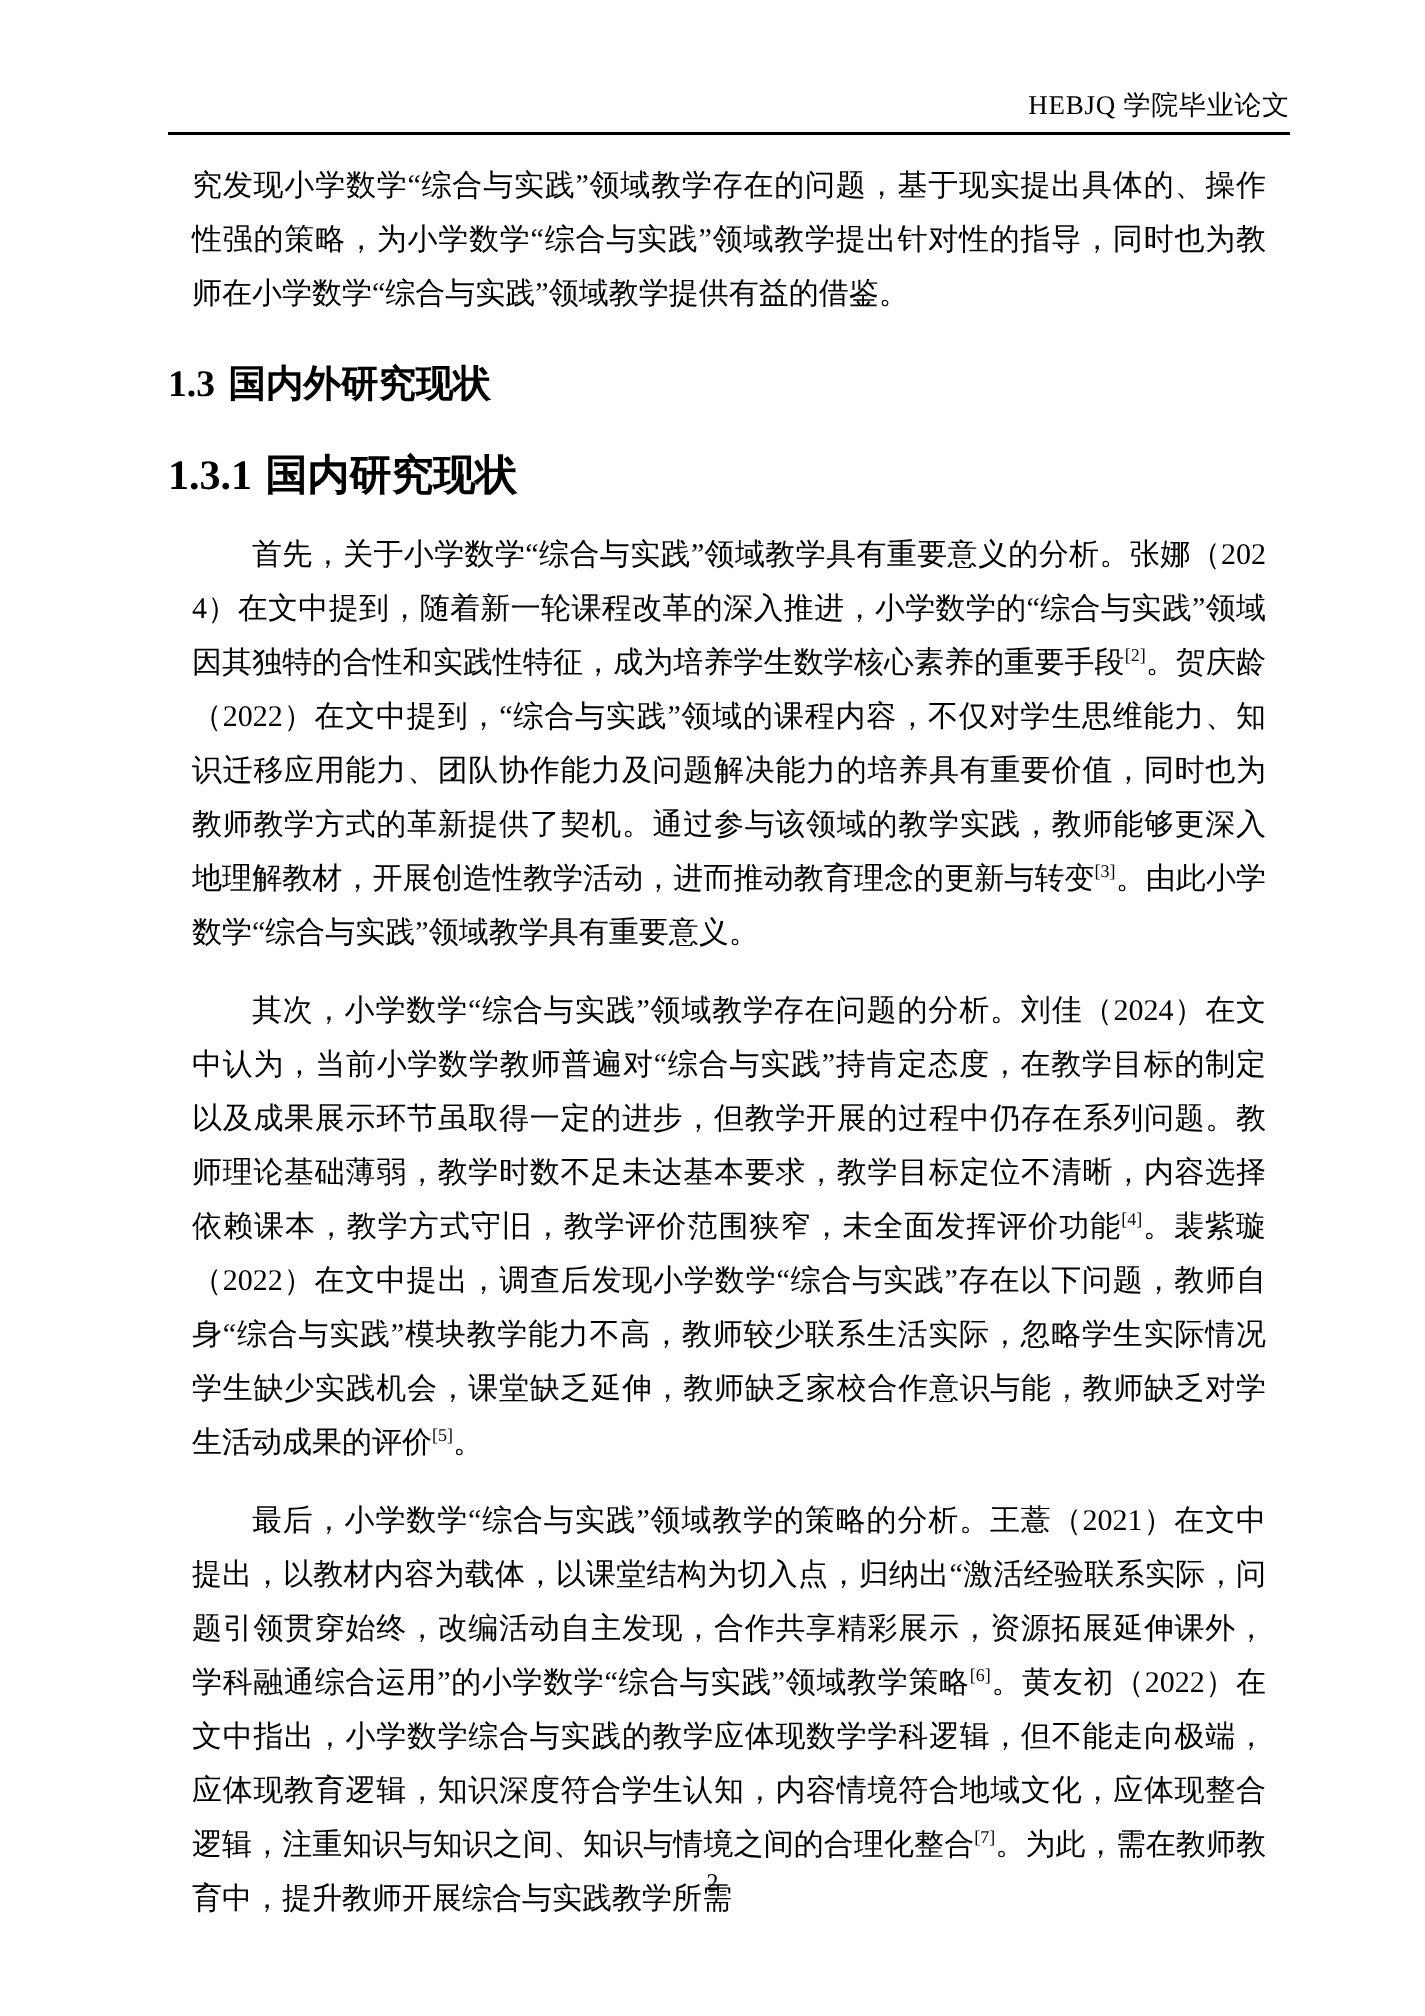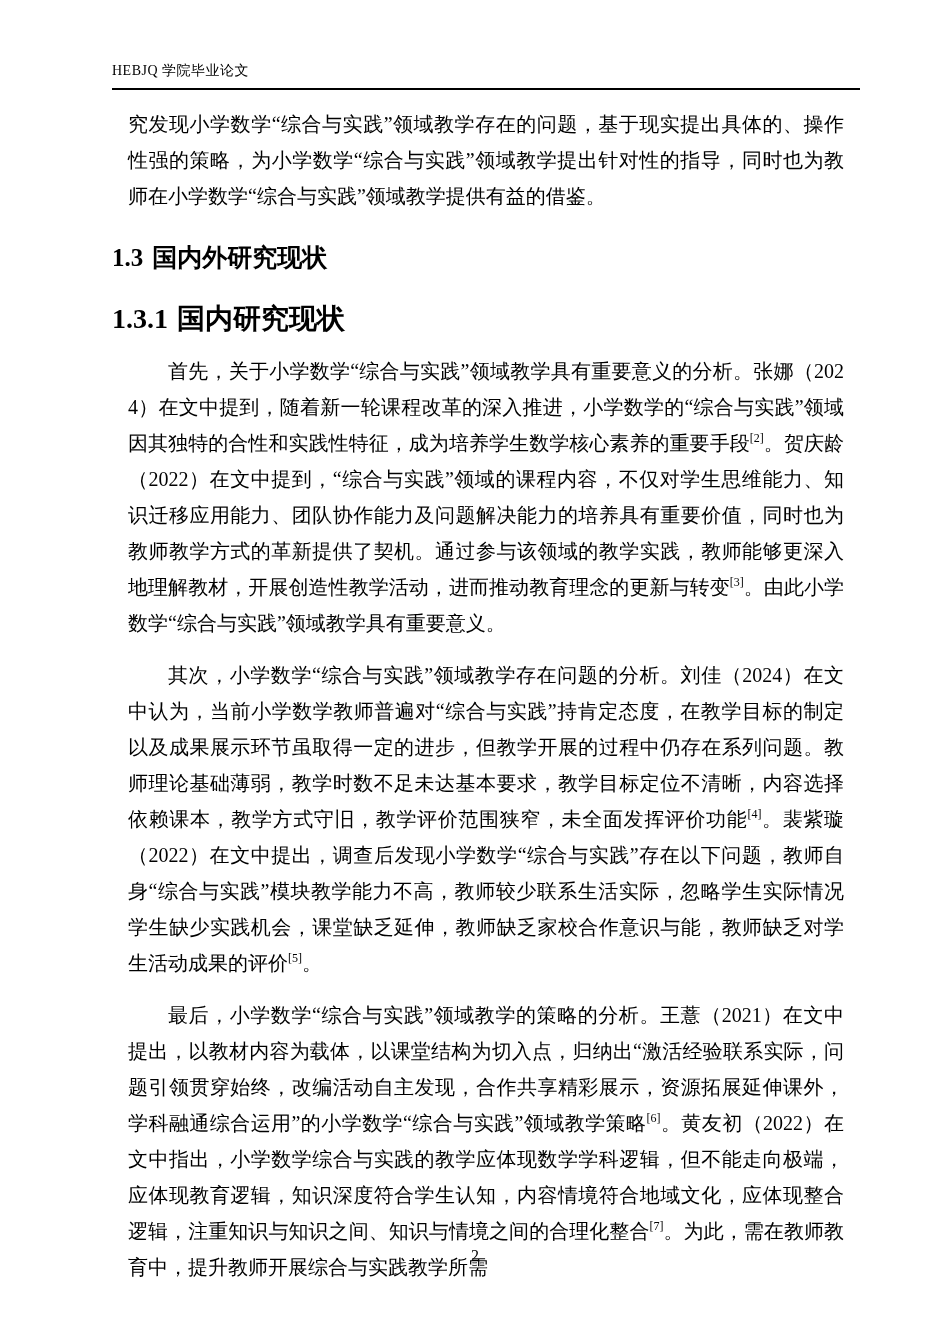--- a/index.html
+++ b/index.html
@@ -12,22 +12,22 @@
     width: 950px;
     height: 1344px;
     background: #ffffff;
     color: #000000;
     font-family: "Liberation Serif", "DejaVu Serif", serif;
     overflow: hidden;
     box-sizing: border-box;
   }
   .header {
     margin: 60px 90px 0 112px;
-    text-align: left;
-    font-size: 14px;
+    text-align: right;
+    font-size: 18px;
     line-height: 21px;
     letter-spacing: 0.5px;
     padding-bottom: 7px;
     border-bottom: 2px solid #000000;
   }
   .content {
     margin: 16px 90px 0 112px;
   }
   p.para {
     margin: 16px;
@@ -55,21 +55,21 @@
     margin: 0 0 20px 0;
     font-size: 28px;
     line-height: 28px;
     font-weight: bold;
   }
   .h-num {
     font-family: Liberation Serif, serif;
     margin-right: 9px;
   }
   .h-text {
-    font-family: Liberation Sans, sans-serif;
+    font-family: Liberation Serif, serif;
   }
   .page-number {
     position: absolute;
     left: 0;
     right: 0;
     bottom: 78px;
     text-align: center;
     font-size: 16px;
     line-height: 20px;
   }

